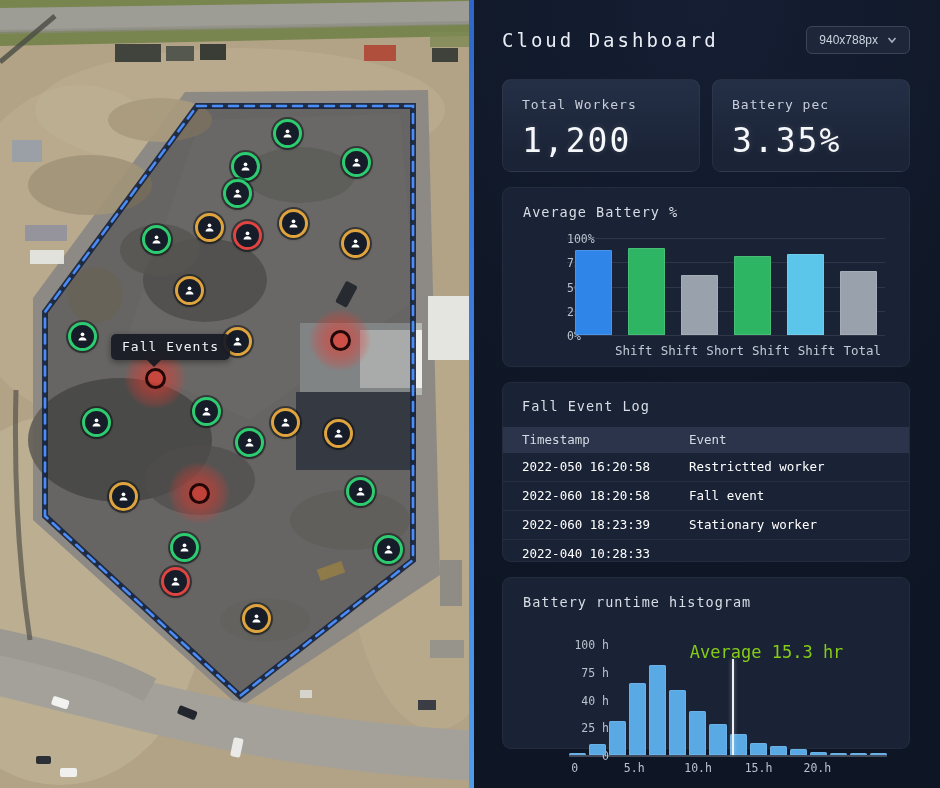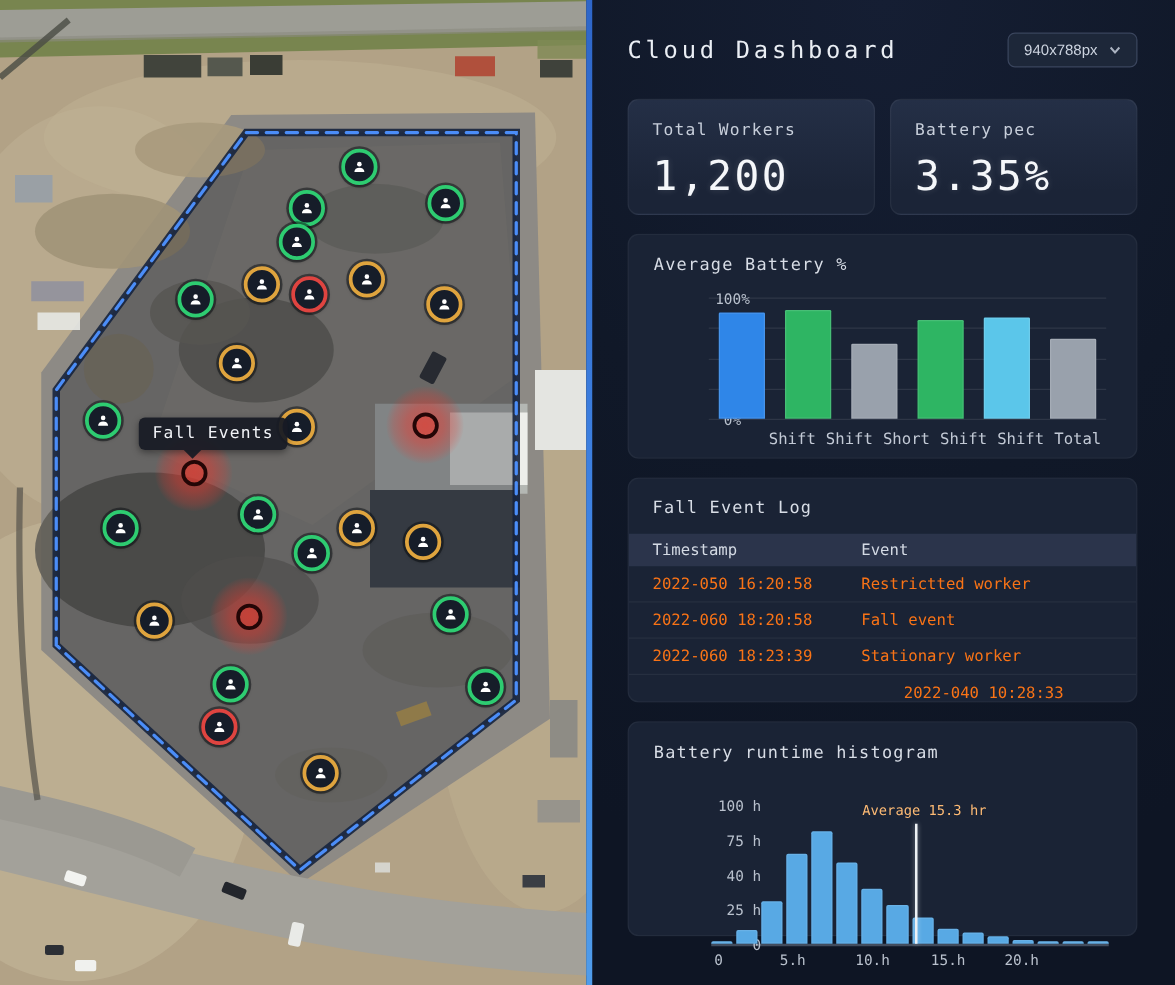--- a/index.html
+++ b/index.html
@@ -51,52 +51,52 @@
 
   .card{background:#1a2335;border:1px solid rgba(255,255,255,.045);border-radius:9px;
         margin-bottom:15px;box-sizing:border-box;}
   .card-title{font-size:13.5px;letter-spacing:1px;color:#d8dde6;}
 
   
   .chart-card{height:180px;padding:16px 20px 0;}
   .bar-chart{position:relative;margin-top:10px;height:134px;}
   .bc-plot{position:absolute;left:44px;right:4px;top:8px;height:97px;}
   .gridline{position:absolute;left:0;right:0;height:1px;background:rgba(255,255,255,.09);}
-  .ytick{position:absolute;right:calc(100% - 38px);width:38px;text-align:center;
+  .ytick{position:absolute;right:calc(100% - 38px);width:38px;text-align:left;
          font-size:11.5px;color:#b9c1cd;transform:translateY(-6px);}
   .bc-bars{position:absolute;left:0;right:0;bottom:0;top:0;display:flex;
            justify-content:space-around;align-items:flex-end;}
   .bc-bar{width:37px;border-radius:1px 1px 0 0;box-shadow:0 0 0 1px rgba(255,255,255,.12) inset;}
   .bc-labels{position:absolute;left:44px;right:4px;top:113px;display:flex;justify-content:space-around;margin-left:44px;}
   .bc-label{width:52px;text-align:center;font-size:12.5px;color:#c2c9d5;}
 
   
   .log-card{height:180px;padding:15px 0 0;overflow:hidden;}
   .log-title{padding:0 19px;margin-bottom:13px;}
   .log-header{display:flex;background:#2b344b;padding:5px 19px 6px;font-size:12.5px;color:#d4dae4;}
-  .log-row{display:flex;padding:6px 19px 7px;font-size:12.5px;color:#f97316;
-           border-bottom:1px solid rgba(255,255,255,.055);justify-content:flex-end;}
+  .log-row{display:flex;padding:6px 19px 7px;font-size:12.5px;color:#ffffff;
+           border-bottom:1px solid rgba(255,255,255,.055);}
   .log-row:last-child{border-bottom:none;}
   .col-ts{width:167px;flex:none;}
   .col-ev{flex:1;}
 
   
   .hist-card{height:172px;padding:16px 20px 0;}
   .hist{position:relative;margin-top:8px;height:152px;}
   .h-plot{position:absolute;left:46px;right:2px;top:26px;height:111px;
           border-bottom:2px solid rgba(190,205,225,.30);box-sizing:content-box;}
   .h-bars{position:absolute;left:0;right:0;top:0;bottom:0;display:flex;align-items:flex-end;gap:3px;}
   .h-bar{flex:1;background:#58a9e4;border-radius:1.5px 1.5px 0 0;min-height:2px;
          box-shadow:0 0 0 1px rgba(255,255,255,.10) inset;}
   .h-ytick{position:absolute;right:calc(100% - 40px);width:40px;text-align:right;
            font-size:11.5px;color:#b9c1cd;transform:translateY(-6px);}
   .h-xticks{position:absolute;left:46px;right:2px;top:143px;height:14px;}
   .h-xtick{position:absolute;font-size:11.5px;color:#b9c1cd;transform:translateX(-4px);}
   .avg-line{position:absolute;top:15px;bottom:0;width:2px;background:#eef1f5;box-shadow:0 0 4px rgba(255,255,255,.45);}
-  .avg-label{position:absolute;top:-2px;font-size:11px;color:#fdba74;white-space:nowrap;}
+  .avg-label{position:absolute;top:-2px;font-size:17px;color:#84cc16;white-space:nowrap;}
 </style>
 </head>
 <body>
 
 <div class="app">
 
   <div class="map-panel">
 
     <svg class="map-art" viewBox="0 0 469 788" preserveAspectRatio="none">
       <rect width="469" height="788" fill="#b2a286"></rect>

